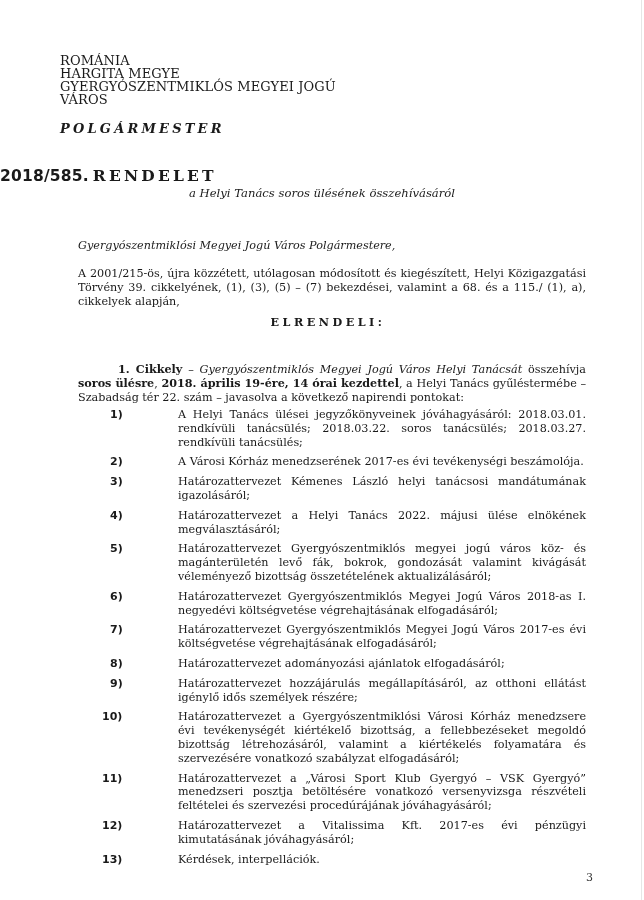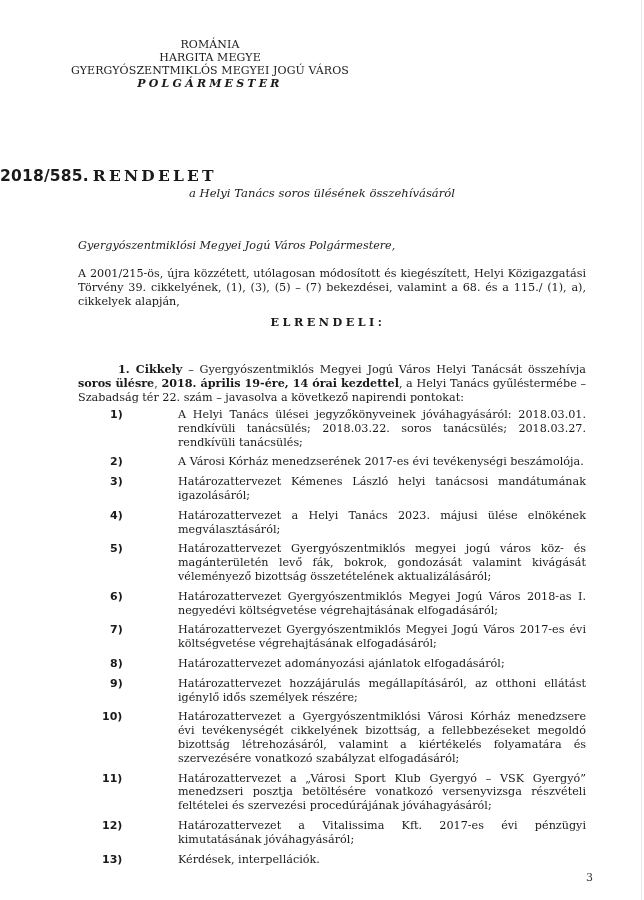--- a/index.html
+++ b/index.html
@@ -1,40 +1,40 @@
 <!DOCTYPE html>
 <html><head>
 <meta charset="utf-8">
 <style>
   html, body { margin: 0; padding: 0; background: #ffffff; }
   body { width: 644px; height: 900px; position: relative; overflow: hidden;
          font-family: "DejaVu Serif", "Liberation Serif", serif; color: #1a1a1a; }
   .page { position: absolute; left: 0; top: 0; width: 644px; height: 900px; background: #fff; }
   .edge { position: absolute; right: 2px; top: 0; width: 1px; height: 900px; background: #e6e6e6; }
 
-  .header { position: absolute; left: 60px; top: 38px; width: 300px; text-align: center;
-            font-size: 11px; line-height: 13px; letter-spacing: 0.1px; }
-  .header .mayor { font-weight: bold; font-style: italic; letter-spacing: 3.2px; }
+  .header { position: absolute; left: 60px; top: 54px; width: 300px; text-align: left;
+            font-size: 13px; line-height: 13px; letter-spacing: 0.1px; }
+  .header .mayor { font-weight: bold; font-style: italic; letter-spacing: 3.2px; margin-top: 16px; }
 
   .title { position: absolute; left: 0; top: 166px; width: 644px; text-align: left;
            font-size: 15.5px; font-weight: bold; }
   .title .num { font-family: "DejaVu Sans", sans-serif; font-weight: bold; letter-spacing: 0.2px; }
   .title .word { letter-spacing: 3.2px; margin-left: 4px; }
   .subtitle { position: absolute; left: 0; top: 186px; width: 644px; text-align: center;
               font-size: 11.6px; font-style: italic; }
 
   .text { font-size: 11.2px; line-height: 13.8px; }
   .issuer { position: absolute; left: 78px; top: 239px; font-style: italic; }
   .preamble { position: absolute; left: 78px; top: 267px; width: 508px; text-align: justify; }
   .orders { position: absolute; left: 0; top: 315px; width: 644px; text-align: center;
             font-size: 11.2px; font-weight: bold; letter-spacing: 3.5px; padding-left: 12px; box-sizing: border-box; }
 
   .art1 { position: absolute; left: 78px; top: 363px; width: 508px; text-align: justify; text-indent: 40px; }
   .art1 .b { font-weight: bold; }
-  .art1 .i { }
+  .art1 .i { font-style: italic; }
 
   .agenda { position: absolute; left: 100px; top: 408px; width: 486px; margin: 0; padding: 0; list-style: none; }
   .agenda li { display: flex; margin: 0 0 6px 0; }
   .agenda .n { width: 38px; flex: 0 0 38px; font-family: "DejaVu Sans", sans-serif; font-weight: bold;
                font-size: 11px; line-height: 13.8px; text-align: left; padding-left: 10px; box-sizing: border-box; }
   .agenda li.two .n { padding-left: 2px; }
   .agenda .t { flex: 1; text-align: justify; font-size: 11.2px; line-height: 13.8px; margin-left: 40px; }
 
   .pageno { position: absolute; left: 586px; top: 871px; font-size: 11px; color: #333; }
 </style>
@@ -70,21 +70,21 @@
       <li>
         <span class="n">2)</span>
         <span class="t">A Városi Kórház menedzserének 2017-es évi tevékenységi beszámolója.</span>
       </li>
       <li>
         <span class="n">3)</span>
         <span class="t">Határozattervezet Kémenes László helyi tanácsosi mandátumának igazolásáról;</span>
       </li>
       <li>
         <span class="n">4)</span>
-        <span class="t">Határozattervezet a Helyi Tanács 2023. májusi ülése elnökének megválasztásáról;</span>
+        <span class="t">Határozattervezet a Helyi Tanács 2022. májusi ülése elnökének megválasztásáról;</span>
       </li>
       <li>
         <span class="n">5)</span>
         <span class="t">Határozattervezet Gyergyószentmiklós megyei jogú város köz- és magánterületén levő fák, bokrok, gondozását valamint kivágását véleményező bizottság összetételének aktualizálásáról;</span>
       </li>
       <li>
         <span class="n">6)</span>
         <span class="t">Határozattervezet Gyergyószentmiklós Megyei Jogú Város 2018-as I. negyedévi költségvetése végrehajtásának elfogadásáról;</span>
       </li>
       <li>
@@ -94,21 +94,21 @@
       <li>
         <span class="n">8)</span>
         <span class="t">Határozattervezet adományozási ajánlatok elfogadásáról;</span>
       </li>
       <li>
         <span class="n">9)</span>
         <span class="t">Határozattervezet hozzájárulás megállapításáról, az otthoni ellátást igénylő idős személyek részére;</span>
       </li>
       <li class="two">
         <span class="n">10)</span>
-        <span class="t">Határozattervezet a Gyergyószentmiklósi Városi Kórház menedzsere évi tevékenységét cikkelyének bizottság, a fellebbezéseket megoldó bizottság létrehozásáról, valamint a kiértékelés folyamatára és szervezésére vonatkozó szabályzat elfogadásáról;</span>
+        <span class="t">Határozattervezet a Gyergyószentmiklósi Városi Kórház menedzsere évi tevékenységét kiértékelő bizottság, a fellebbezéseket megoldó bizottság létrehozásáról, valamint a kiértékelés folyamatára és szervezésére vonatkozó szabályzat elfogadásáról;</span>
       </li>
       <li class="two">
         <span class="n">11)</span>
         <span class="t">Határozattervezet a „Városi Sport Klub Gyergyó – VSK Gyergyó” menedzseri posztja betöltésére vonatkozó versenyvizsga részvételi feltételei és szervezési procedúrájának jóváhagyásáról;</span>
       </li>
       <li class="two">
         <span class="n">12)</span>
         <span class="t">Határozattervezet a Vitalissima Kft. 2017-es évi pénzügyi kimutatásának jóváhagyásáról;</span>
       </li>
       <li class="two">

